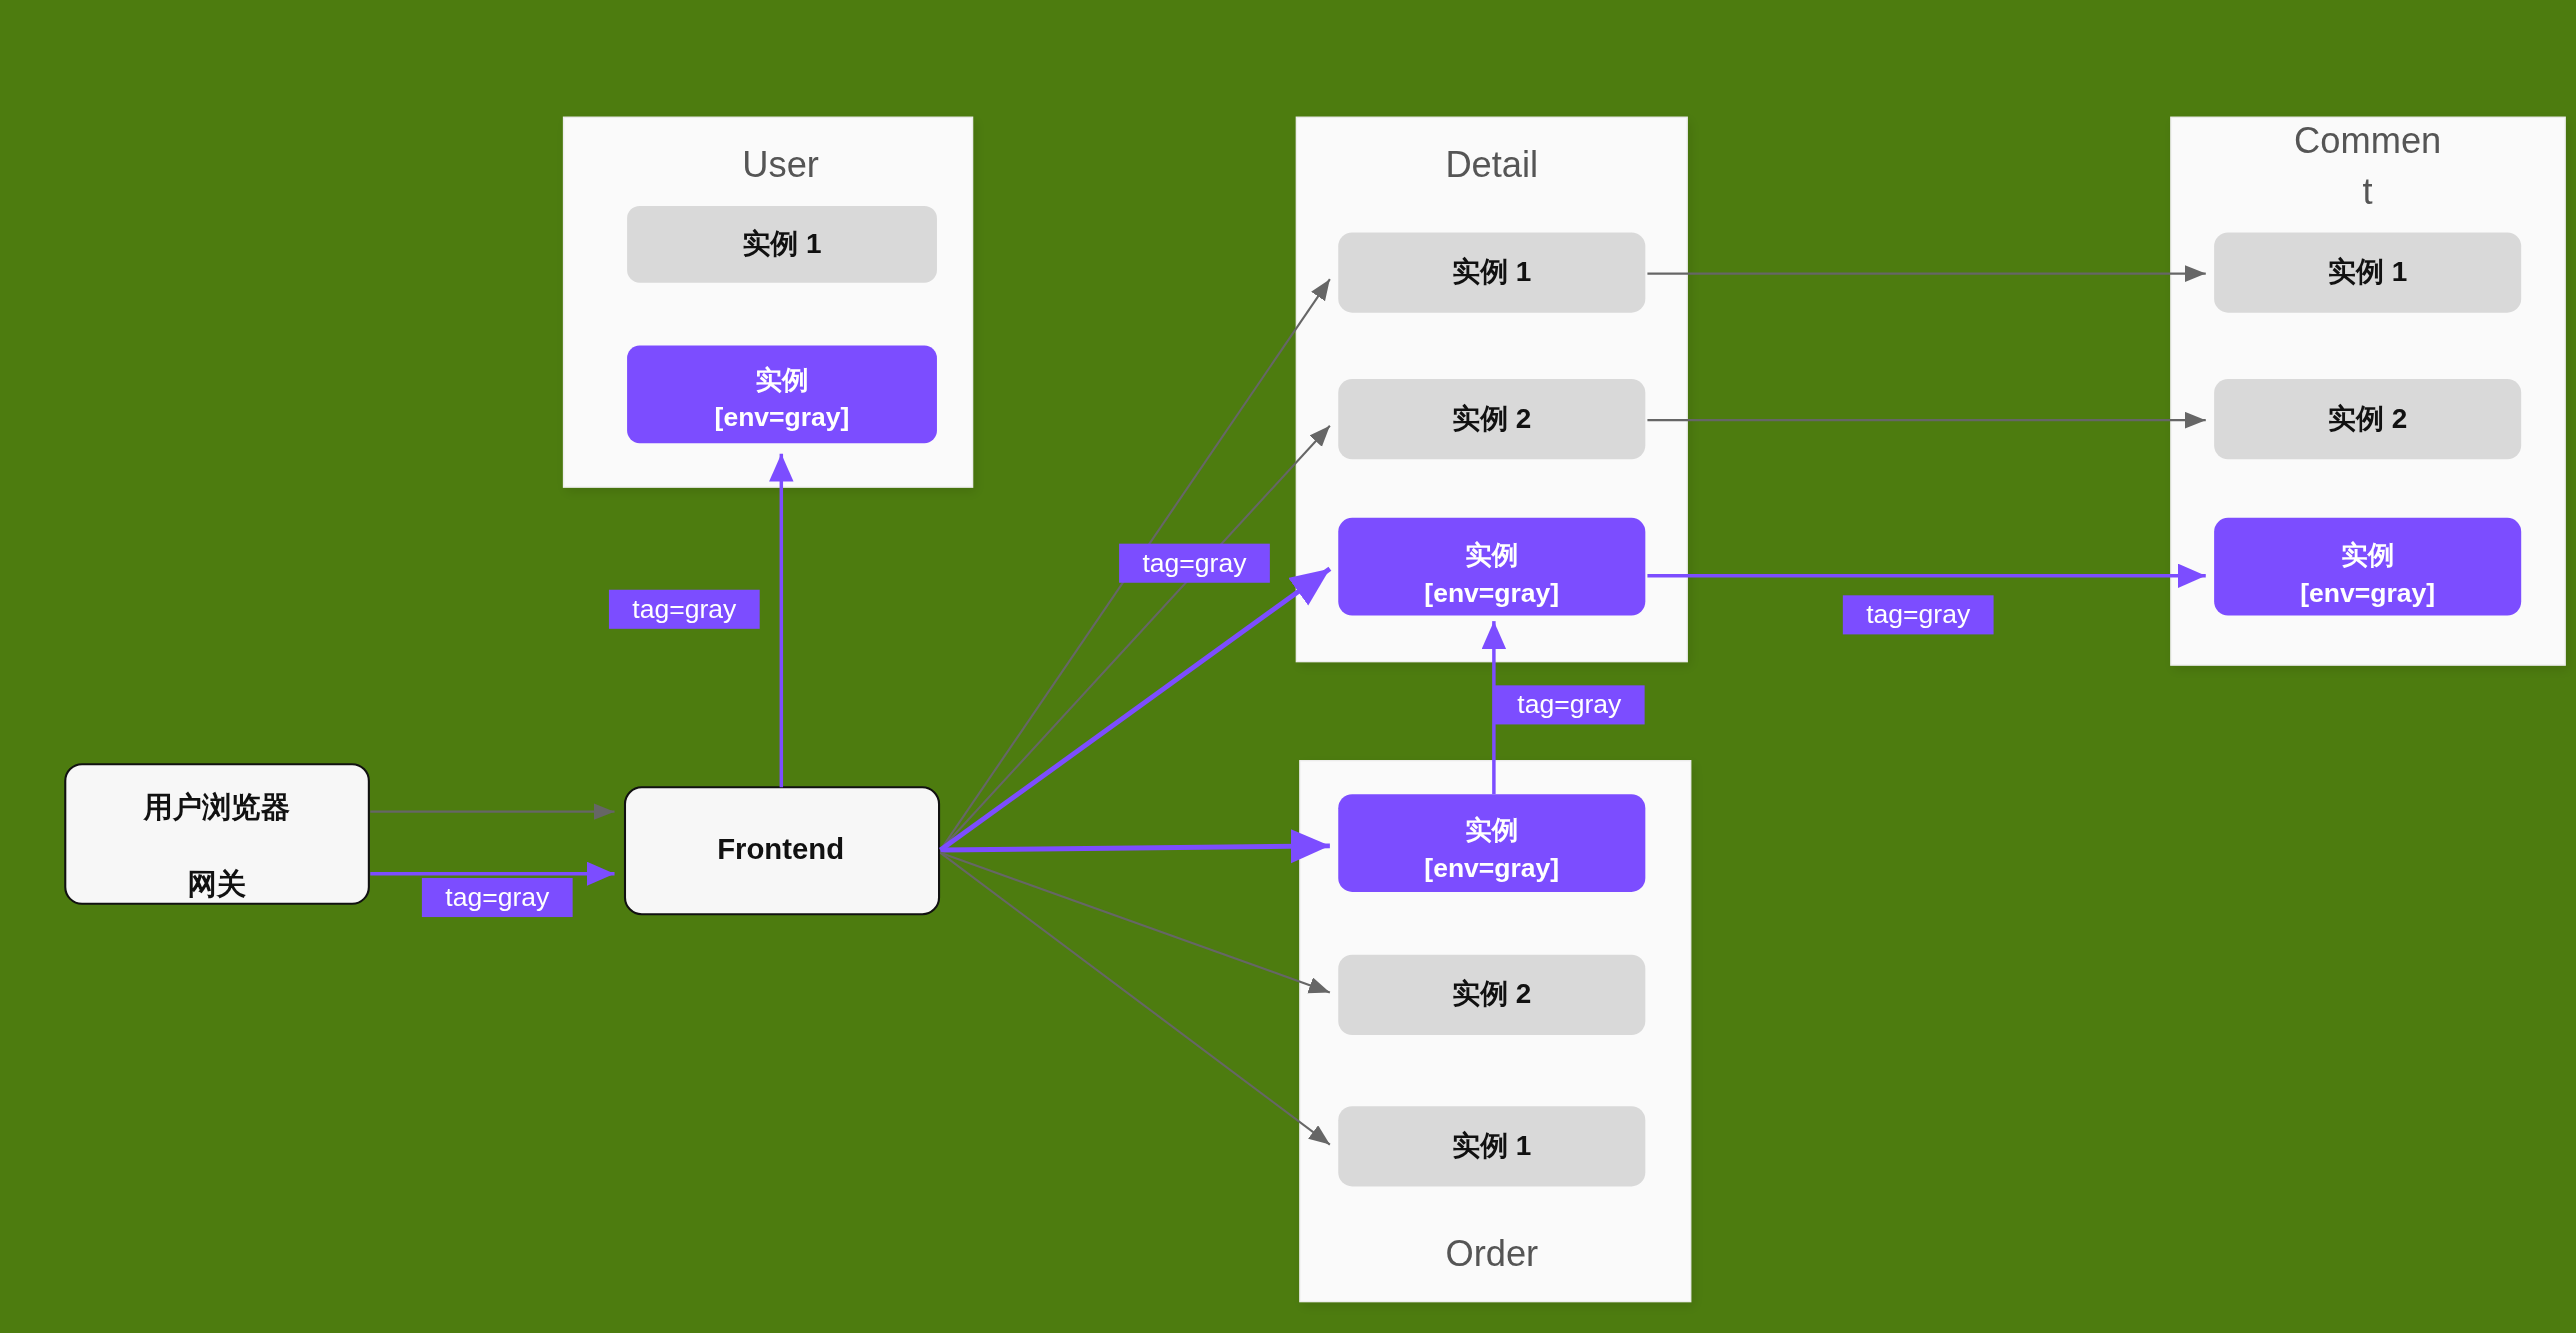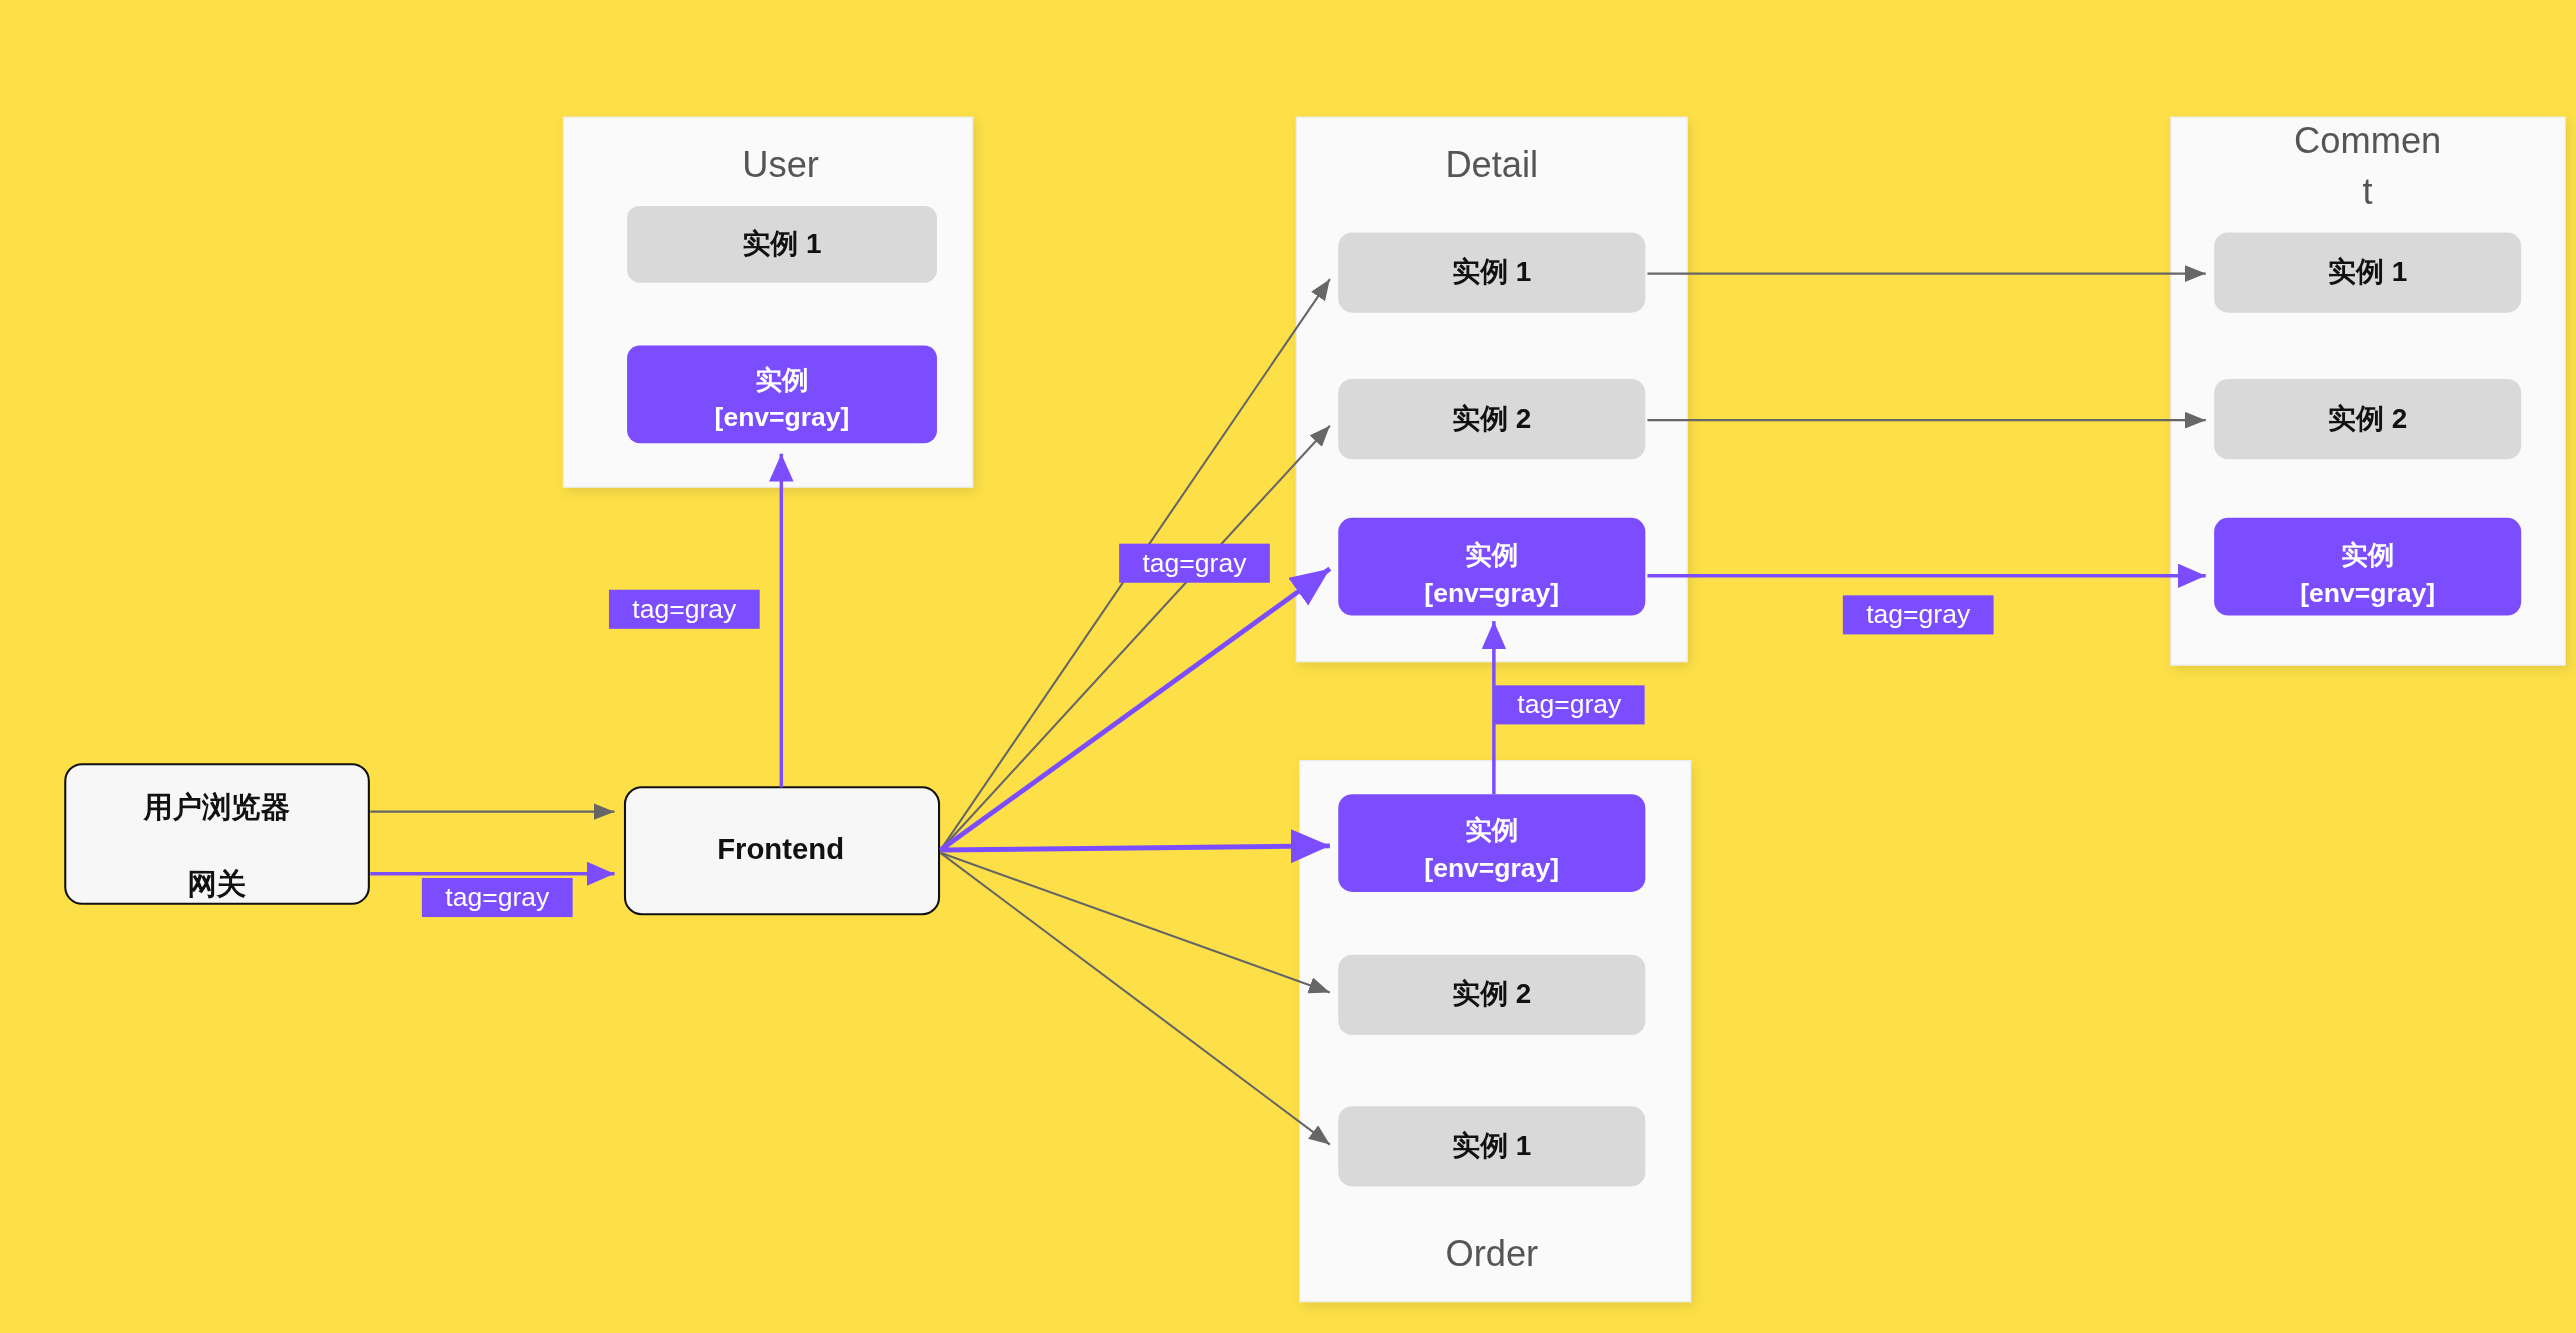--- a/index.html
+++ b/index.html
@@ -10,21 +10,21 @@
   body {
     font-family: "Liberation Sans", sans-serif;
     width: 2576px;
     height: 1333px;
     overflow: hidden;
   }
   #stage {
     position: relative;
     width: 2576px;
     height: 1333px;
-    background: #fde047;
+    background: #4d7c0f;
   }
   svg.diagram {
     position: absolute;
     left: 0;
     top: 0;
     width: 2576px;
     height: 1333px;
   }
   .cluster-rect {
     fill: #fafafa;

